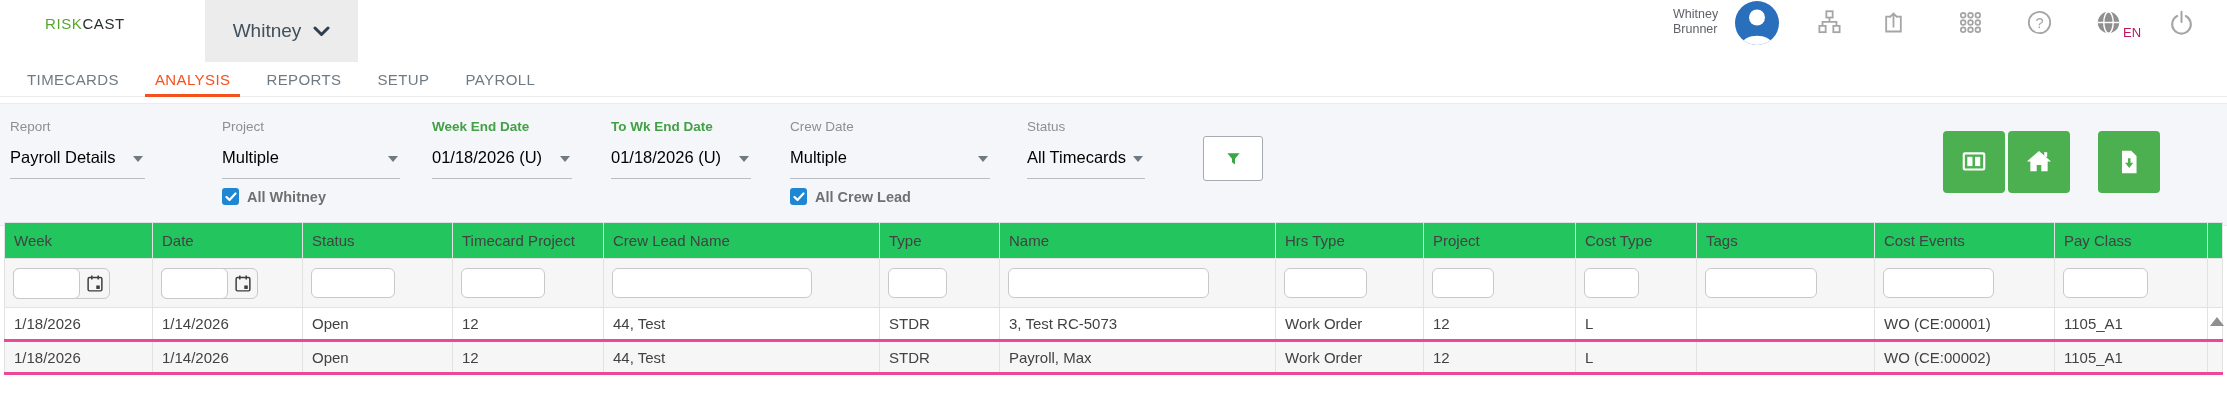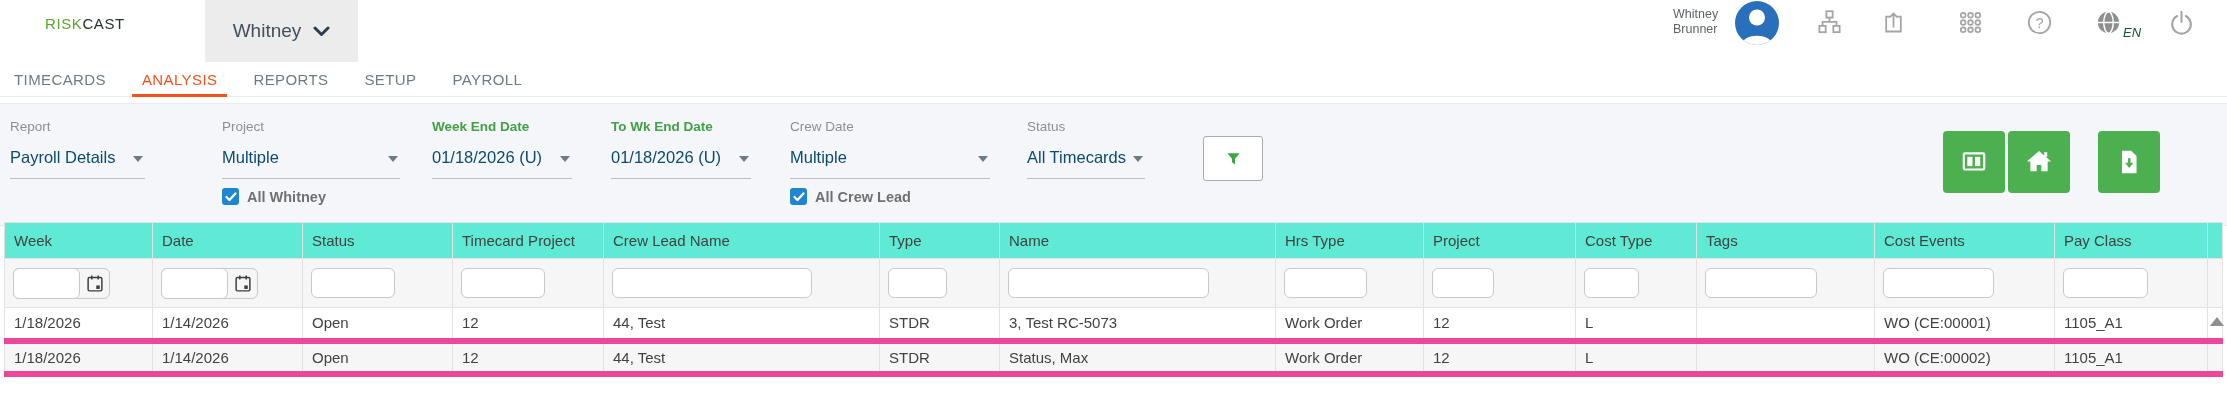--- a/index.html
+++ b/index.html
@@ -11,55 +11,55 @@
   
   .topbar { position:absolute; left:0; top:0; width:2227px; height:62px; background:#fff; }
   .logo { position:absolute; left:45px; top:15px; font-size:15px; font-weight:normal; letter-spacing:.6px; }
   .logo .risk { color:#58a62f; }
   .logo .cast { color:#26302a; }
   .division-btn { position:absolute; left:205px; top:0; width:153px; height:62px; background:#ececec;
     display:flex; align-items:center; justify-content:center; gap:12px; font-size:19px; color:#41505c; cursor:pointer; }
   .user-name { position:absolute; left:1673px; top:7px; font-size:12.5px; line-height:15px; color:#5f6368; }
   .avatar { position:absolute; left:1735px; top:1px; width:44px; height:44px; cursor:pointer; }
   .tb-icon { position:absolute; top:9px; width:27px; height:27px; cursor:pointer; }
-  .lang-label { position:absolute; left:2123px; top:25px; font-size:13px; color:#14532d;font-style:italic; }
+  .lang-label { position:absolute; left:2123px; top:25px; font-size:13px; color:#be185d; }
   
   .tabbar { position:absolute; left:0; top:62px; width:2227px; height:35px; background:#fff;
     border-bottom:1px solid #ececec; display:flex; }
   .tab { padding:9px 10px 0 10px; margin-right:16px; font-size:15px; letter-spacing:.4px; color:#6f7a82;
     height:35px; cursor:pointer; white-space:nowrap; }
-  .tab.first { margin-left:4px; }
+  .tab.first { margin-left:17px; }
   .tab.active { color:#f4511e; border-bottom:3px solid #f4511e; }
   
   .filter-panel { position:absolute; left:0; top:103px; width:2227px; height:123px;
     background:#f4f6f9; border-top:1px solid #e9edf2; border-bottom:1px solid #e6eaef; }
   .ffield { position:absolute; top:0; height:105px; }
   .flabel { position:absolute; left:0; top:15px; font-size:13.5px; color:#8b9096; white-space:nowrap; }
   .flabel.green { color:#43a047; font-weight:bold; }
-  .fvalue { position:absolute; left:0; top:44px; font-size:16.5px; color:#0c4a6e; white-space:nowrap; cursor:pointer; }
+  .fvalue { position:absolute; left:0; top:44px; font-size:16.5px; color:#000000; white-space:nowrap; cursor:pointer; }
   .funderline { position:absolute; left:0; top:74px; width:100%; border-bottom:1px solid #b9bec4; }
   .caret { position:absolute; top:52px; right:2px; width:0; height:0;
     border-left:5.5px solid transparent; border-right:5.5px solid transparent; border-top:6.5px solid #6f7a82; cursor:pointer; }
   .fcheck { position:absolute; left:0; top:84px; display:flex; align-items:center; gap:8px;
     font-size:14.5px; font-weight:bold; color:#707070; cursor:pointer; white-space:nowrap; }
   .checkbox { width:17px; height:17px; background:#1f87d2; border-radius:3px;
     display:flex; align-items:center; justify-content:center; flex:0 0 auto; }
   .filter-btn { position:absolute; left:1203px; top:32px; width:60px; height:45px; background:#fff;
     border:1px solid #a7acb2; border-radius:3px; display:flex; align-items:center; justify-content:center; cursor:pointer; }
   .gbtn { position:absolute; top:27px; width:62px; height:62px; background:#4caf50; border:none; border-radius:4px;
     display:flex; align-items:center; justify-content:center; cursor:pointer; padding:0; }
   .gbtn.b1 { left:1943px; } .gbtn.b2 { left:2008px; } .gbtn.b3 { left:2098px; }
   
   .grid { position:absolute; left:4px; top:222px; width:2218px; border-collapse:collapse; table-layout:fixed;
     font-size:15px; color:#424242; border:1px solid #e2e2e2; }
   .grid th, .grid td { border-right:1px solid #e2e2e2; padding:0 0 0 9px; text-align:left;
     font-weight:normal; overflow:hidden; white-space:nowrap; vertical-align:middle; }
-  .grid th { height:36px; background:#5eead4; border-bottom:1px solid #e2e2e2; }
+  .grid th { height:36px; background:#22c55e; border-bottom:1px solid #e2e2e2; }
   .grid tr.filter-row td { height:49px; background:#f6f6f6; border-bottom:1px solid #e2e2e2; padding-left:8px; }
-  .grid tr.data-row td { height:33px; border-bottom:6px solid #ec4899; cursor:default; }
+  .grid tr.data-row td { height:33px; border-bottom:3px solid #ec4899; cursor:default; }
   .grid tr.data-row.odd td { background:#fff; }
   .grid tr.data-row.even td { background:#f6f6f6; }
   .fin { height:30px; border:1px solid #c9c9c9; border-radius:6px; background:#fff; font:inherit;
     padding:0 8px; display:block; outline:none; }
   .fin-date { position:relative; width:97px; height:31px; border:1px solid #c9c9c9; border-radius:6px; }
   .fin-date .fin-inner { position:absolute; left:-1px; top:-1px; width:67px; height:31px;
     border:1px solid #c9c9c9; border-radius:6px; background:#fff; outline:none; padding:0 6px; font:inherit; }
   .fin-date .cal { position:absolute; right:3px; top:4px; width:22px; height:22px; cursor:pointer; }
   .scroll-arrow { position:absolute; left:2210px; top:317px; width:0; height:0;
     border-left:7px solid transparent; border-right:7px solid transparent; border-bottom:9px solid #8f8f8f; cursor:pointer; }
@@ -341,21 +341,21 @@
     <td>1105_A1</td>
     <td></td>
   </tr>
   <tr class="data-row even">
     <td>1/18/2026</td>
     <td>1/14/2026</td>
     <td>Open</td>
     <td>12</td>
     <td>44, Test</td>
     <td>STDR</td>
-    <td>Status, Max</td>
+    <td>Payroll, Max</td>
     <td>Work Order</td>
     <td>12</td>
     <td>L</td>
     <td></td>
     <td>WO (CE:00002)</td>
     <td>1105_A1</td>
     <td></td>
   </tr>
 </tbody>
   </table>

